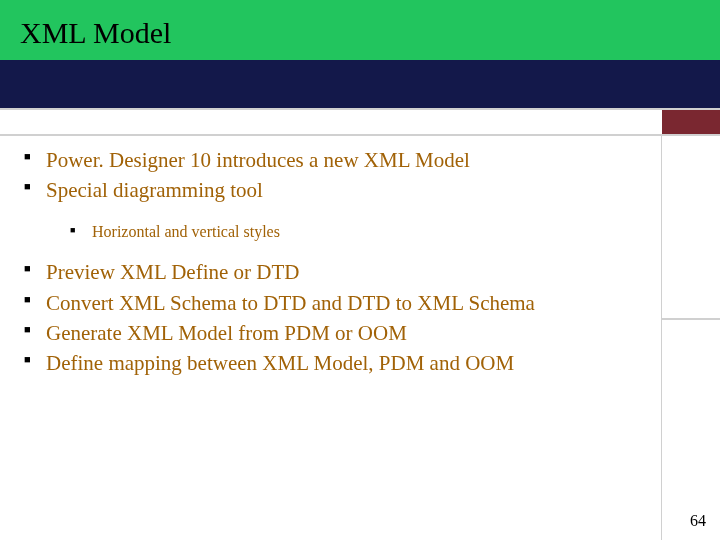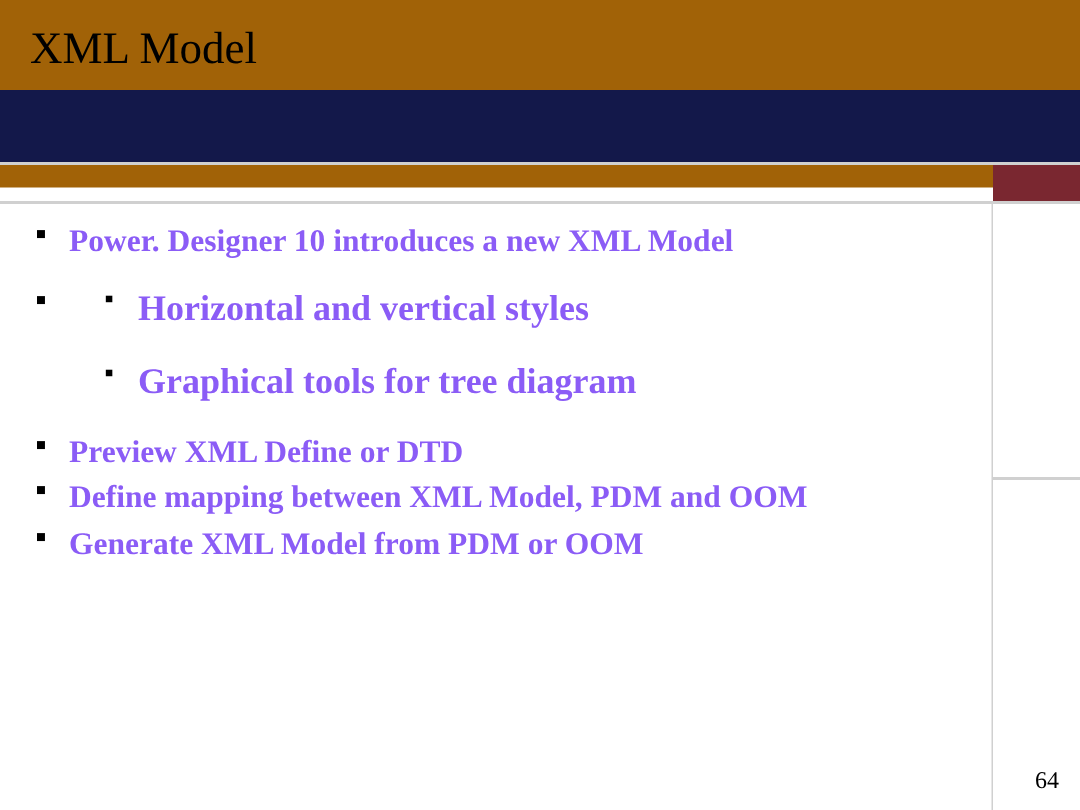--- a/index.html
+++ b/index.html
@@ -6,22 +6,22 @@
   body {
     width: 720px;
     height: 540px;
     background: #ffffff;
     font-family: "Times New Roman", Times, serif;
     position: relative;
     overflow: hidden;
   }
   .header {
     width: 720px;
-    height: 125px;
-    background: #a16207;
+    height: 108px;
+    background: #22c55e;
     position: relative;
   }
   .title {
     position: absolute;
     top: 16px;
     left: 20px;
     font-size: 30px;
     color: #000000;
   }
   .navy-band {
@@ -70,22 +70,21 @@
     left: 662px;
     width: 58px;
     height: 2px;
     background: #d0d0d0;
   }
   .content {
     position: absolute;
     top: 146px;
     left: 22px;
     width: 630px;
-    color: #8b5cf6;
-    font-weight: bold;
+    color: #a16207;
   }
   ul.outer {
     list-style: none;
   }
   ul.outer > li {
     position: relative;
     padding-left: 24px;
     font-size: 21px;
     line-height: 1.35;
     margin-bottom: 2px;
@@ -98,21 +97,21 @@
     font-size: 11px;
     color: #000000;
   }
   ul.inner {
     list-style: none;
     margin: 6px 0 4px 24px;
   }
   ul.inner > li {
     position: relative;
     padding-left: 22px;
-    font-size: 24px;
+    font-size: 16px;
     line-height: 1.35;
     margin: 16px 0;
   }
   ul.inner > li::before {
     content: "■";
     position: absolute;
     left: 0;
     top: 3px;
     font-size: 9px;
     color: #000000;
@@ -137,24 +136,25 @@
 <div class="thin-bar-top"></div>
 <div class="red-block"></div>
 <div class="thin-bar-mid"></div>
 <div class="right-sidebar-line"></div>
 <div class="right-mid-marker"></div>
 
 <div class="content">
   <ul class="outer">
     <li><span>Power. Designer 10 introduces a new XML Model</span></li>
     <li>
+      <span>Special diagramming tool</span>
       <ul class="inner">
         <li><span>Horizontal and vertical styles</span></li>
-        <li><span>Graphical tools for tree diagram</span></li>
       </ul>
     </li>
     <li><span>Preview XML Define or DTD</span></li>
+    <li><span>Convert XML Schema to DTD and DTD to XML Schema</span></li>
+    <li><span>Generate XML Model from PDM or OOM</span></li>
     <li><span>Define mapping between XML Model, PDM and OOM</span></li>
-    <li><span>Generate XML Model from PDM or OOM</span></li>
   </ul>
 </div>
 
 <div class="page-num">64</div>
 
 </body></html>

